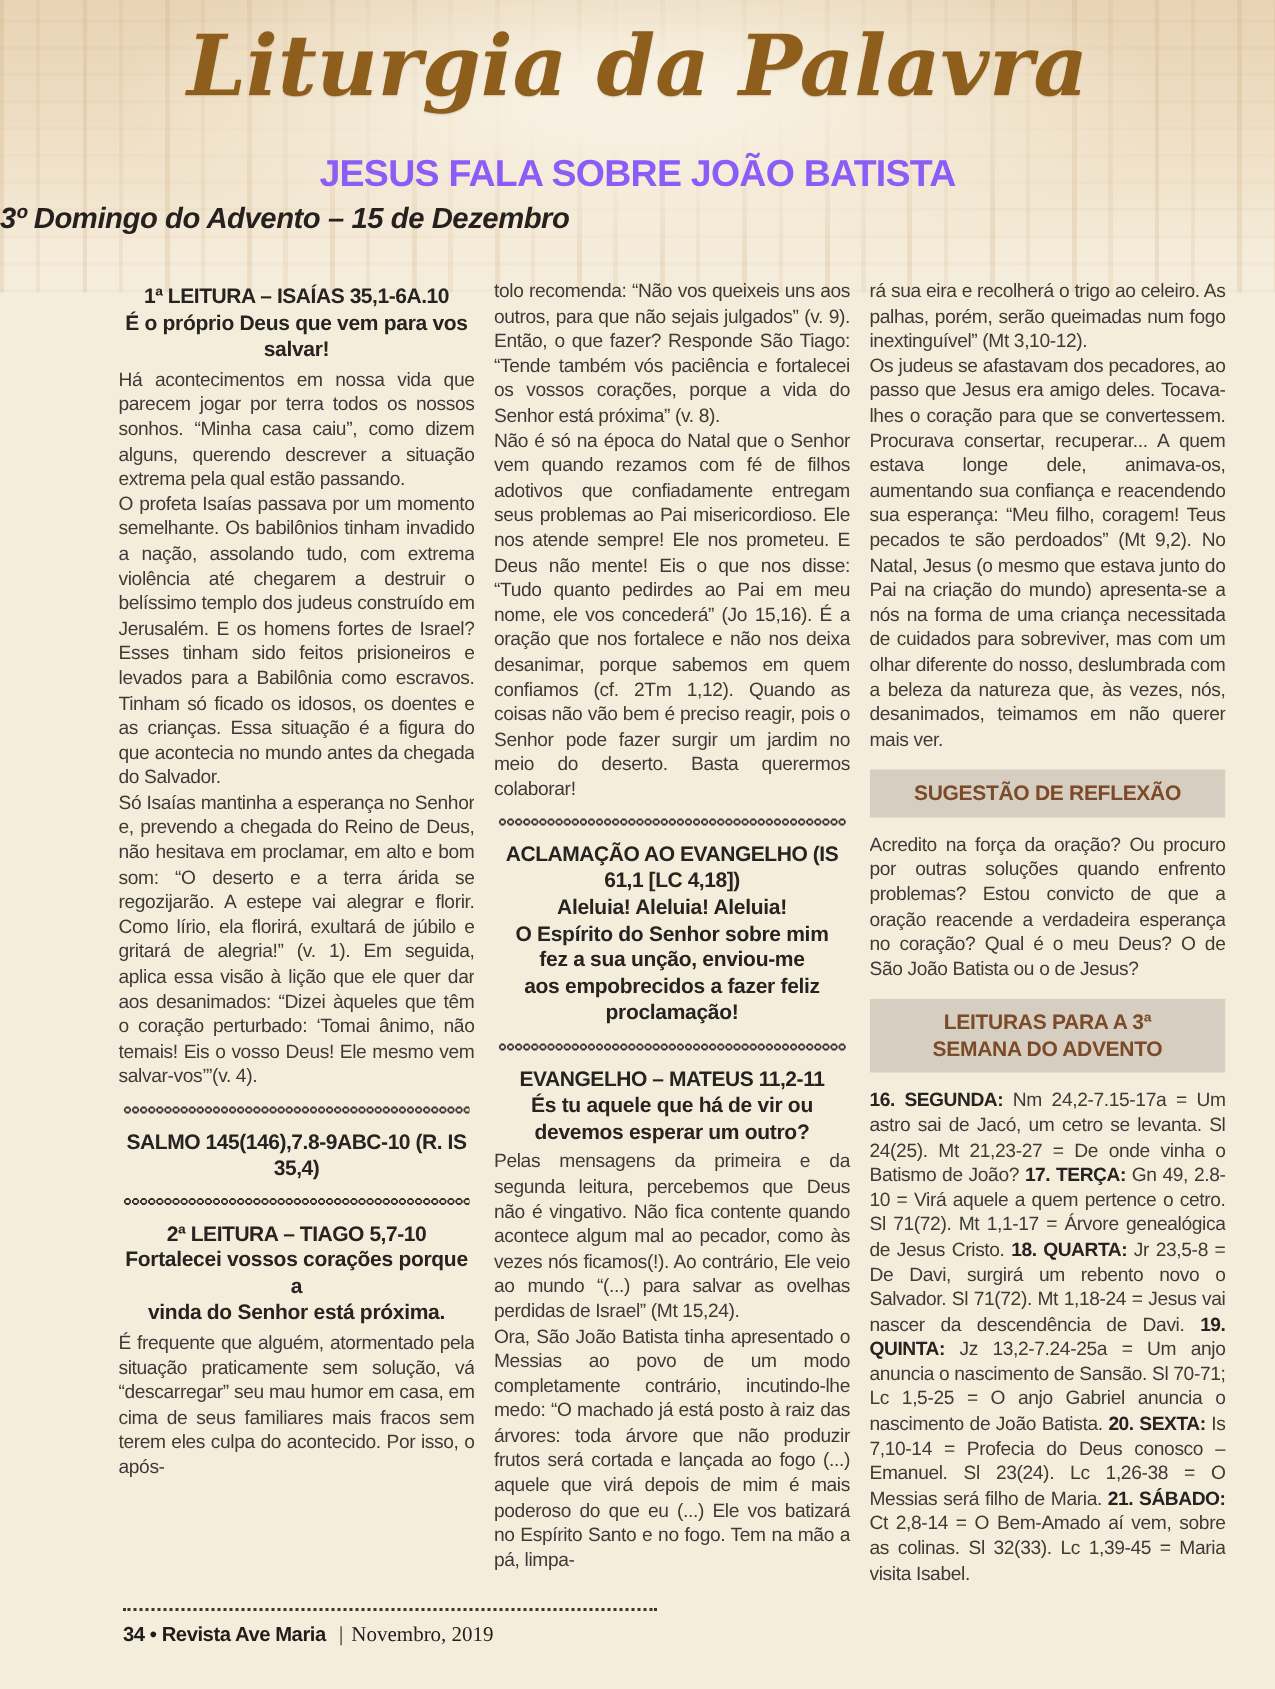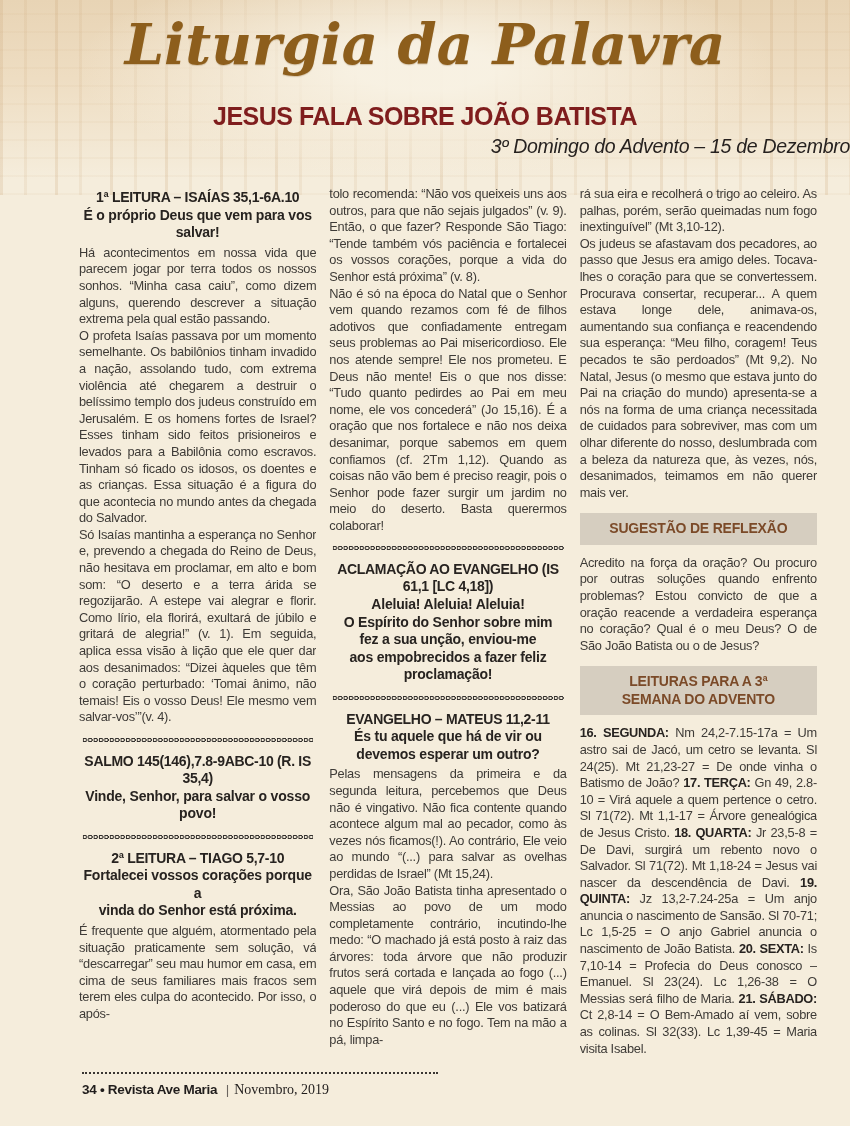--- a/index.html
+++ b/index.html
@@ -24,25 +24,25 @@
     position:absolute;top:16px;left:0;right:0;margin:0;
     text-align:center;
     font-family:"DejaVu Serif",serif;font-style:italic;font-weight:bold;
     font-size:56px;line-height:1.0;
     color:#8d5e1c;
     text-shadow:0 1px 1px rgba(120,75,20,0.25);
   }
   .article-title{
     position:absolute;top:103px;left:0;right:0;margin:0;
     text-align:center;font-weight:bold;font-size:25px;line-height:1.1;
-    color:#7f1d1d;letter-spacing:-0.5px;
+    color:#8b5cf6;letter-spacing:-0.5px;
   }
   .article-subtitle{
     position:absolute;top:136px;left:0;right:0;margin:0;
-    text-align:right;font-weight:normal;font-style:italic;
+    text-align:left;font-weight:bold;font-style:italic;
     font-size:19.5px;line-height:1.1;color:#26211f;letter-spacing:-0.3px;
   }
   .columns{
     position:absolute;top:186px;left:79px;width:738px;height:876px;
     display:flex;gap:13px;overflow:hidden;
   }
   .column{flex:1 1 0;overflow:hidden;}
   .col-heading{
     font-weight:bold;text-align:center;font-size:14px;line-height:1.2;
     color:#272320;margin:3px 0 1px;letter-spacing:-0.3px;
@@ -97,21 +97,20 @@
 
   <div class="columns" id="columns">
       <div class="column">
         <div class="col-heading">1ª LEITURA – ISAÍAS 35,1-6A.10</div>
         <div class="col-subheading">É o próprio Deus que vem para vos salvar!</div>
         <p class="body-para">Há acontecimentos em nossa vida que parecem jogar por terra todos os nossos sonhos. “Minha casa caiu”, como dizem alguns, querendo descrever a situação extrema pela qual estão passando.</p>
         <p class="body-para">O profeta Isaías passava por um momento semelhante. Os babilônios tinham invadido a nação, assolando tudo, com extrema violência até chegarem a destruir o belíssimo templo dos judeus construído em Jerusalém. E os homens fortes de Israel? Esses tinham sido feitos prisioneiros e levados para a Babilônia como escravos. Tinham só ficado os idosos, os doentes e as crianças. Essa situação é a figura do que acontecia no mundo antes da chegada do Salvador.</p>
         <p class="body-para">Só Isaías mantinha a esperança no Senhor e, prevendo a chegada do Reino de Deus, não hesitava em proclamar, em alto e bom som: “O deserto e a terra árida se regozijarão. A estepe vai alegrar e florir. Como lírio, ela florirá, exultará de júbilo e gritará de alegria!” (v. 1). Em seguida, aplica essa visão à lição que ele quer dar aos desanimados: “Dizei àqueles que têm o coração perturbado: ‘Tomai ânimo, não temais! Eis o vosso Deus! Ele mesmo vem salvar-vos’”(v. 4).</p>
         <div class="chain-divider"></div>
         <div class="col-heading">SALMO 145(146),7.8-9ABC-10 (R. IS 35,4)</div>
-        <div class="col-subheading">Vinde, Senhor, para salvar o vosso povo!</div>
         <div class="chain-divider"></div>
         <div class="col-heading">2ª LEITURA – TIAGO 5,7-10</div>
         <div class="col-subheading">Fortalecei vossos corações porque a
 vinda do Senhor está próxima.</div>
         <p class="body-para">É frequente que alguém, atormentado pela situação praticamente sem solução, vá “descarregar” seu mau humor em casa, em cima de seus familiares mais fracos sem terem eles culpa do acontecido. Por isso, o após-</p>
       </div>
       <div class="column">
         <p class="body-para">tolo recomenda: “Não vos queixeis uns aos outros, para que não sejais julgados” (v. 9). Então, o que fazer? Responde São Tiago: “Tende também vós paciência e fortalecei os vossos corações, porque a vida do Senhor está próxima” (v. 8).</p>
         <p class="body-para">Não é só na época do Natal que o Senhor vem quando rezamos com fé de filhos adotivos que confiadamente entregam seus problemas ao Pai misericordioso. Ele nos atende sempre! Ele nos prometeu. E Deus não mente! Eis o que nos disse: “Tudo quanto pedirdes ao Pai em meu nome, ele vos concederá” (Jo 15,16). É a oração que nos fortalece e não nos deixa desanimar, porque sabemos em quem confiamos (cf. 2Tm 1,12). Quando as coisas não vão bem é preciso reagir, pois o Senhor pode fazer surgir um jardim no meio do deserto. Basta querermos colaborar!</p>
         <div class="chain-divider"></div>

